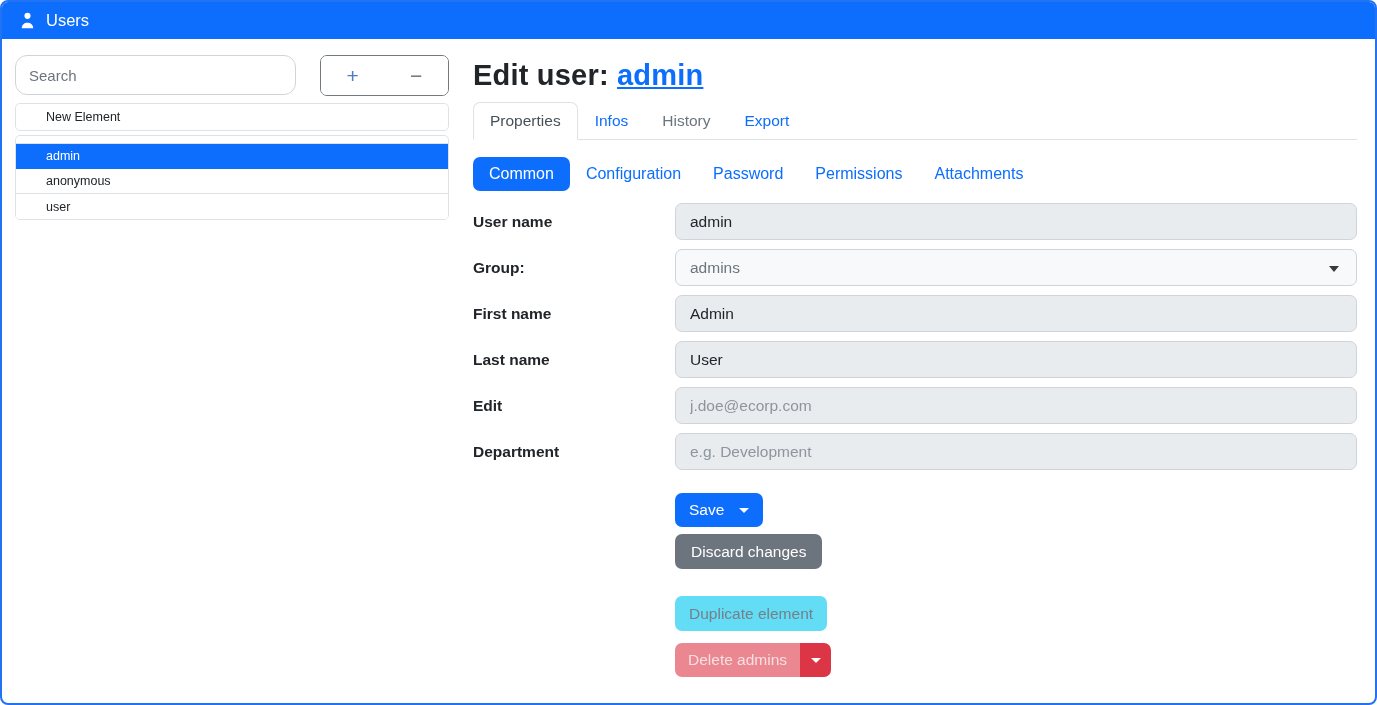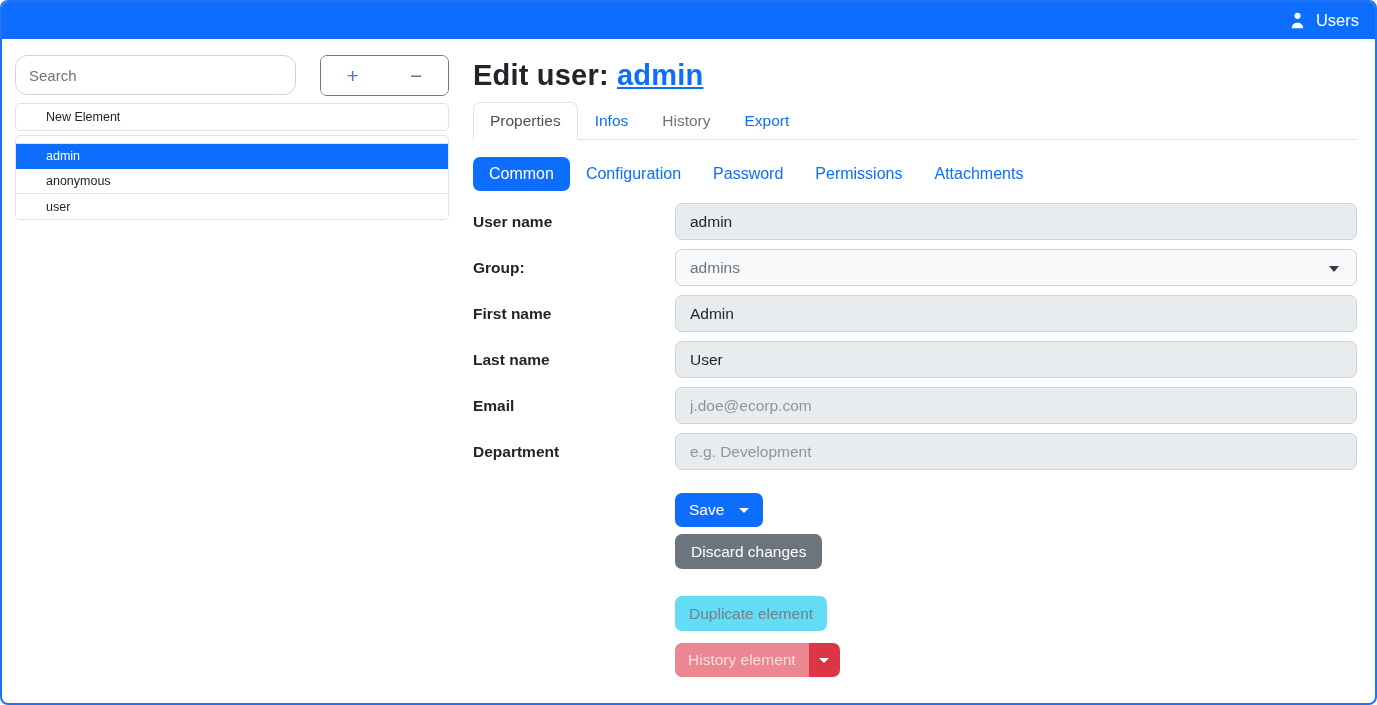--- a/index.html
+++ b/index.html
@@ -15,21 +15,21 @@
     border-radius: 8px;
     overflow: hidden;
     display: flex; flex-direction: column;
     background: #fff;
   }
   
   .topbar {
     flex: none; height: 37px;
     background: #0d6efd;
     display: flex; align-items: center;
-    padding: 0 16px; gap: 9px; justify-content: flex-end;
+    padding: 0 16px; gap: 9px;
   }
   .topbar svg { width: 19px; height: 19px; fill: #fff; display: block; }
   .topbar-title { color: #fff; font-size: 16.5px; }
 
   
   .body { flex: 1; display: flex; padding-top: 16px; overflow: hidden; }
 
   
   .sidebar { flex: none; width: 447px; padding-left: 13px; }
   .sidebar-top { display: flex; justify-content: space-between; margin-bottom: 7px; }
@@ -226,21 +226,21 @@
         </div>
 
         <div class="form-row">
           <div class="form-label">Last name</div>
           <div class="ctrl-wrap">
             <input class="form-control" type="text" value="User" style="">
           </div>
         </div>
 
         <div class="form-row">
-          <div class="form-label">Email</div>
+          <div class="form-label">Edit</div>
           <div class="ctrl-wrap">
             <input class="form-control" type="text" placeholder="j.doe@ecorp.com" style="">
           </div>
         </div>
 
         <div class="form-row">
           <div class="form-label">Department</div>
           <div class="ctrl-wrap">
             <input class="form-control" type="text" placeholder="e.g. Development" style="">
           </div>
@@ -254,21 +254,21 @@
             </button>
           </div>
           <div class="row-discard">
             <button class="btn btn-discard">Discard changes</button>
           </div>
           <div class="row-duplicate">
             <button class="btn btn-duplicate">Duplicate element</button>
           </div>
           <div class="row-delete">
             <span class="split-btn">
-              <button class="btn-delete-main">History element</button>
+              <button class="btn-delete-main">Delete admins</button>
               <button class="btn-delete-caret">
                 <span class="caret-down"></span>
               </button>
             </span>
           </div>
         </div>
 
       </div>
     </div>
   </div>

